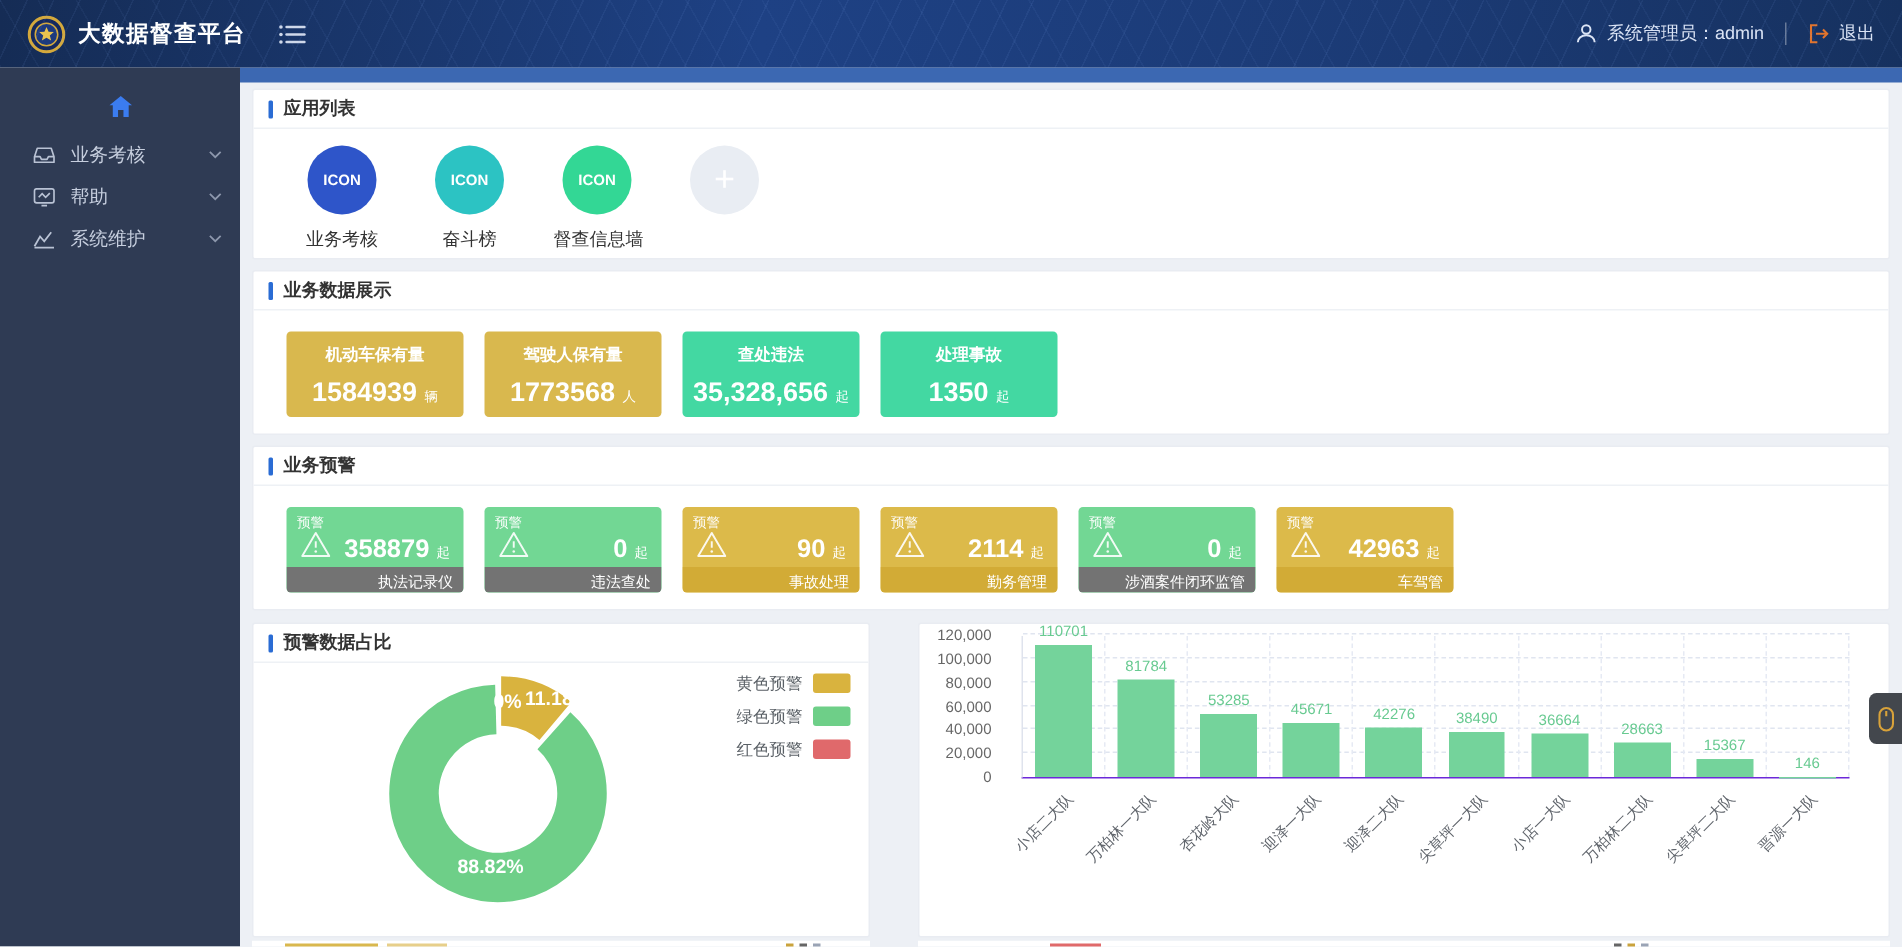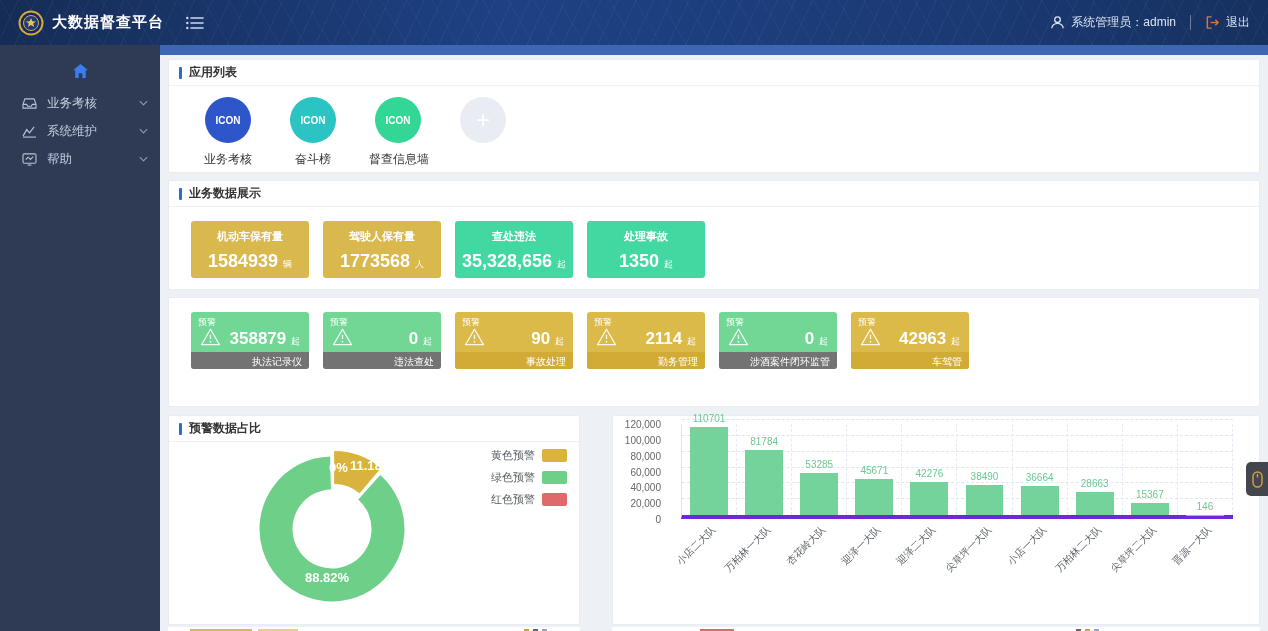--- a/index.html
+++ b/index.html
@@ -81,21 +81,21 @@
   #lbl-red { left:160px; top:44px; }
   #lbl-yellow { left:181px; top:42px; }
   #lbl-green { left:136px; top:154px; }
 
   .bar-wrap { padding:8px 26px 0 12px; }
   .y-name { font-size:10px; color:#666; margin:0 0 8px 28px; }
   .chart-body { display:flex; }
   .y-axis { width:56px; position:relative; height:95px; flex:0 0 auto; }
   .y-tick { position:absolute; right:20px; font-size:10px; color:#666; transform:translateY(50%); }
   .plot { flex:1; height:95px; position:relative; display:flex; align-items:flex-start;
-    border-bottom:4px solid #6d28d9; border-left:1px solid #dfe3ed; }
+    border-bottom:1px solid #6d28d9; border-left:1px solid #dfe3ed; }
   .gridline { position:absolute; left:0; right:0; border-top:1px dashed #e0e5f0; }
   .slot { flex:1; height:100%; position:relative; border-right:1px dashed #e6eaf4; }
   .bar { position:absolute; bottom:0; left:15%; width:70%; background:#74d39b; }
   .bar-value { position:absolute; width:100%; text-align:center; font-size:10px; color:#68ca91; white-space:nowrap; }
   .x-label { position:absolute; top:calc(100% + 8px); right:50%; transform:rotate(-45deg);
     transform-origin:100% 0; font-size:10px; color:#5f646b; white-space:nowrap; }
 
   .cut-row { display:flex; gap:32px; height:6px; overflow:hidden; }
   .cut-stub { background:#fff; position:relative; }
   .cut-left { width:412px; } .cut-right { flex:1; }
@@ -165,46 +165,46 @@
         <span>业务考核</span>
         <span class="chev">
           <svg width="9" height="6" viewBox="0 0 10 6">
             <path d="M1 1 L5 5 L9 1" fill="none" stroke="#8d97ac" stroke-width="1.3"></path>
           </svg>
         </span>
       </div>
       <div class="menu-item">
         <span class="mi-icon">
           <svg width="15" height="13" viewBox="0 0 16 14">
+            <rect x="1" y="1" width="14" height="10" rx="1.5" fill="none" stroke="#b9c2d4" stroke-width="1.2"></rect>
+            <path d="M4 7 L6.5 4.5 L9 7 L12 4" fill="none" stroke="#b9c2d4" stroke-width="1.2"></path>
+            <line x1="6" y1="13" x2="10" y2="13" stroke="#b9c2d4" stroke-width="1.2"></line>
+          </svg>
+        </span>
+        <span>帮助</span>
+        <span class="chev">
+          <svg width="9" height="6" viewBox="0 0 10 6">
+            <path d="M1 1 L5 5 L9 1" fill="none" stroke="#8d97ac" stroke-width="1.3"></path>
+          </svg>
+        </span>
+      </div>
+      <div class="menu-item">
+        <span class="mi-icon">
+          <svg width="15" height="13" viewBox="0 0 16 14">
             <path d="M1 12 L5 5 L8 8.5 L13 2" fill="none" stroke="#b9c2d4" stroke-width="1.3"></path>
             <line x1="1" y1="13" x2="15" y2="13" stroke="#b9c2d4" stroke-width="1.2"></line>
           </svg>
         </span>
         <span>系统维护</span>
         <span class="chev">
           <svg width="9" height="6" viewBox="0 0 10 6">
             <path d="M1 1 L5 5 L9 1" fill="none" stroke="#8d97ac" stroke-width="1.3"></path>
           </svg>
         </span>
       </div>
-      <div class="menu-item">
-        <span class="mi-icon">
-          <svg width="15" height="13" viewBox="0 0 16 14">
-            <rect x="1" y="1" width="14" height="10" rx="1.5" fill="none" stroke="#b9c2d4" stroke-width="1.2"></rect>
-            <path d="M4 7 L6.5 4.5 L9 7 L12 4" fill="none" stroke="#b9c2d4" stroke-width="1.2"></path>
-            <line x1="6" y1="13" x2="10" y2="13" stroke="#b9c2d4" stroke-width="1.2"></line>
-          </svg>
-        </span>
-        <span>帮助</span>
-        <span class="chev">
-          <svg width="9" height="6" viewBox="0 0 10 6">
-            <path d="M1 1 L5 5 L9 1" fill="none" stroke="#8d97ac" stroke-width="1.3"></path>
-          </svg>
-        </span>
-      </div>
     </div>
 </div>
 
 <div class="main">
 
   <div class="panel" id="panel-apps">
     <div class="panel-title-row">
       <span class="title-bar"></span>
       <span class="panel-title">应用列表</span>
     </div>
@@ -252,20 +252,24 @@
           <div class="stat-value"><span class="num">35,328,656</span> <span class="unit">起</span></div>
         </div>
         <div class="stat-card green">
           <div class="stat-title">处理事故</div>
           <div class="stat-value"><span class="num">1350</span> <span class="unit">起</span></div>
         </div>
       </div>
   </div>
 
   <div class="panel" id="panel-warn">
+    <div class="panel-title-row">
+      <span class="title-bar"></span>
+      <span class="panel-title">业务预警</span>
+    </div>
     <div class="cards-row">
         <div class="warn-card green">
           <span class="warn-tag">预警</span>
           <div class="warn-mid">
             <span><svg width="21" height="18" viewBox="0 0 24 21">
                 <path d="M12 1.5 L22.5 19.5 H1.5 Z" fill="none" stroke="#fff" stroke-width="1.5" stroke-linejoin="round" opacity=".9"></path>
                 <line x1="12" y1="8" x2="12" y2="13" stroke="#fff" stroke-width="1.5" opacity=".9"></line>
                 <circle cx="12" cy="16" r="1" fill="#fff" opacity=".9"></circle>
               </svg></span>
             <span class="warn-num"><span>358879</span> <span class="unit">起</span></span>

